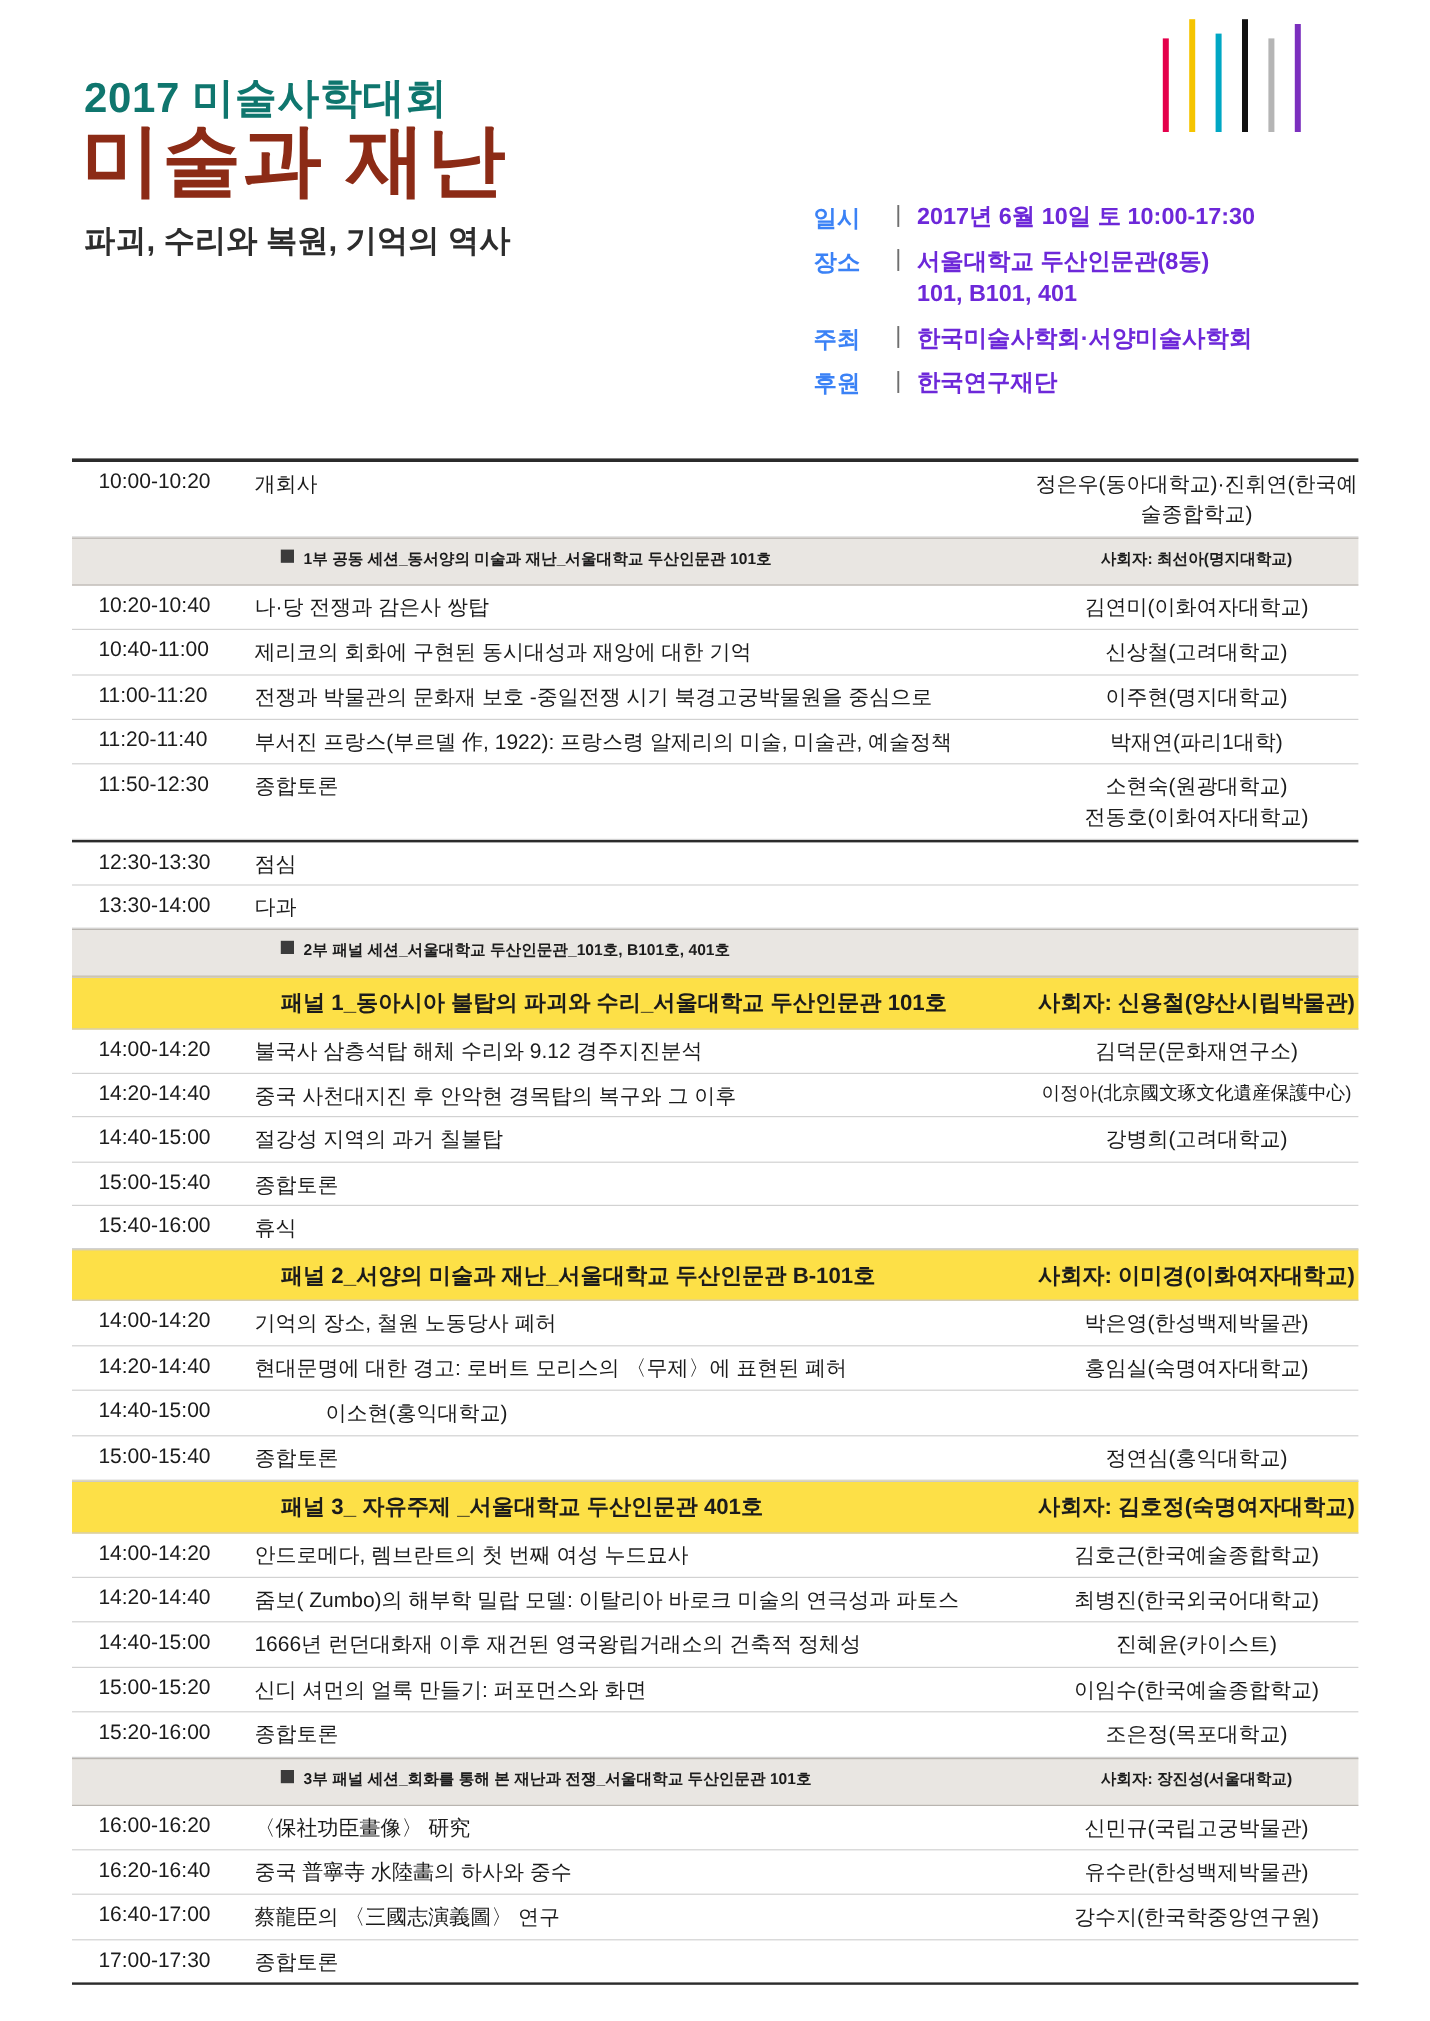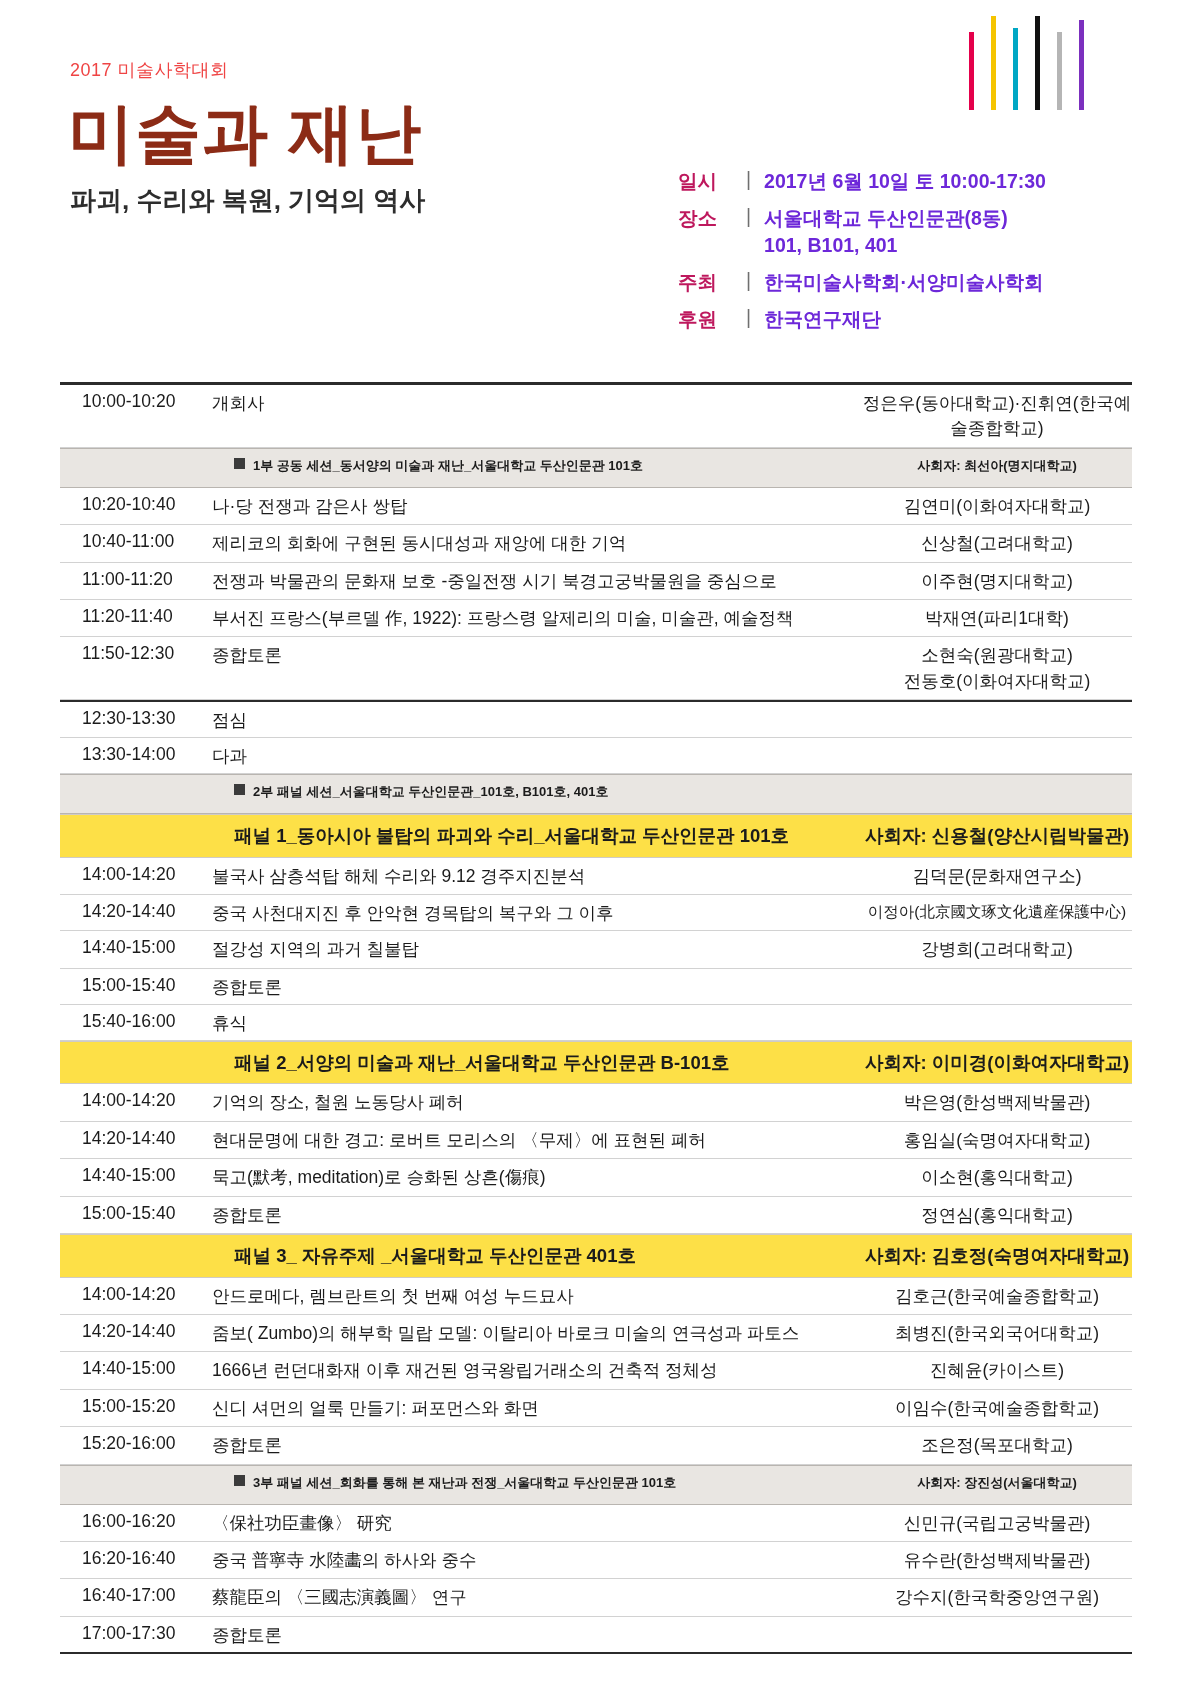--- a/index.html
+++ b/index.html
@@ -38,23 +38,23 @@
     align-items: flex-start;
   }
   .bar {
     width: 5px;
     display: block;
   }
   .kicker {
     position: absolute;
     top: 58px;
     left: 10px;
-    font-size: 18px;
-    font-weight: normal;
-    color: #ef4444;
+    font-size: 35px;
+    font-weight: bold;
+    color: #0f766e;
     letter-spacing: 0.5px;
   }
   .title-main {
     position: absolute;
     top: 98px;
     left: 8px;
     font-size: 66px;
     font-weight: bold;
     color: #8c2b16;
     letter-spacing: 1px;
@@ -76,21 +76,21 @@
     top: 168px;
     font-size: 19.5px;
     font-weight: bold;
   }
   .info-row {
     display: flex;
     align-items: flex-start;
     margin-bottom: 9px;
   }
   .info-label {
-    color: #be185d;
+    color: #3b82f6;
     width: 66px;
     text-align: justify;
     flex: 0 0 66px;
   }
   .info-sep {
     color: #6f6f6f;
     margin: 0 13px 0 2px;
     font-weight: normal;
   }
   .info-val {
@@ -311,21 +311,20 @@
         <div class="titletxt">기억의 장소, 철원 노동당사 폐허</div>
         <div class="person">박은영(한성백제박물관)</div>
       </div>
       <div class="row">
         <div class="time">14:20-14:40</div>
         <div class="titletxt">현대문명에 대한 경고: 로버트 모리스의 〈무제〉에 표현된 폐허</div>
         <div class="person">홍임실(숙명여자대학교)</div>
       </div>
       <div class="row">
         <div class="time">14:40-15:00</div>
-        <div class="titletxt">묵고(默考, meditation)로 승화된 상흔(傷痕)</div>
         <div class="person">이소현(홍익대학교)</div>
       </div>
       <div class="row">
         <div class="time">15:00-15:40</div>
         <div class="titletxt">종합토론</div>
         <div class="person">정연심(홍익대학교)</div>
       </div>
       <div class="row panel">
         <div class="time"></div>
         <div class="titletxt">패널 3_ 자유주제 _서울대학교 두산인문관 401호</div>

